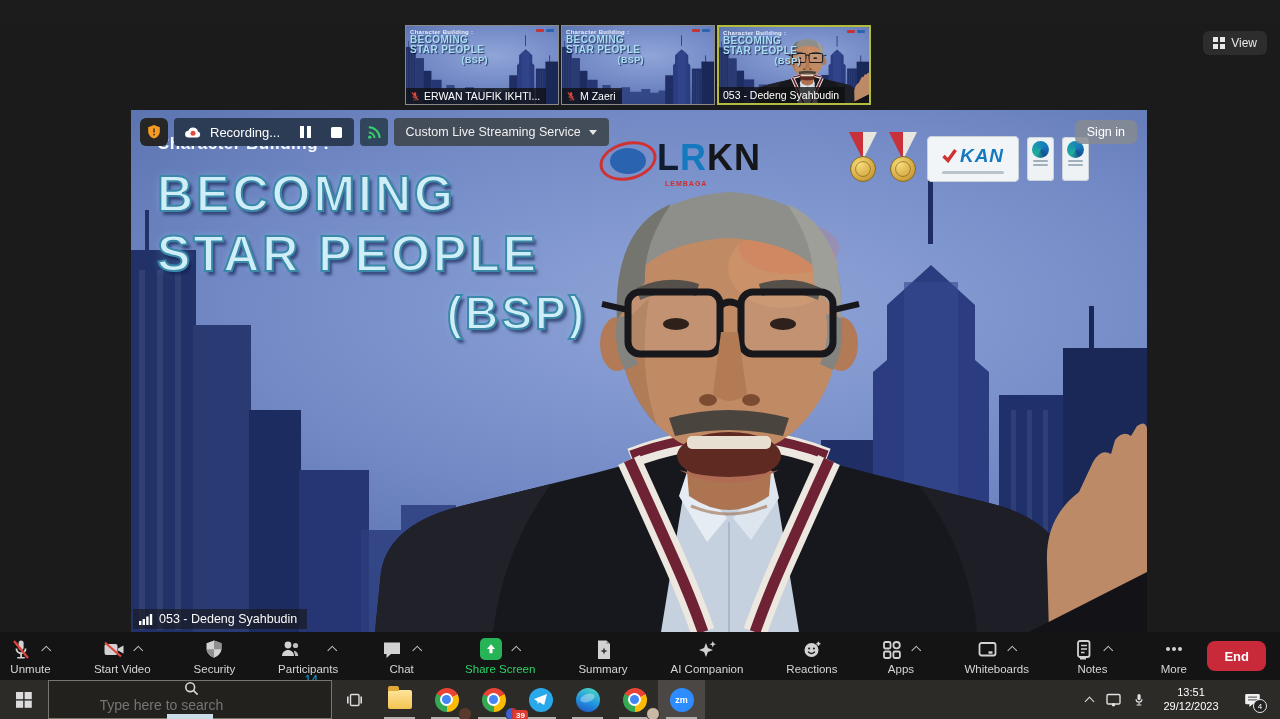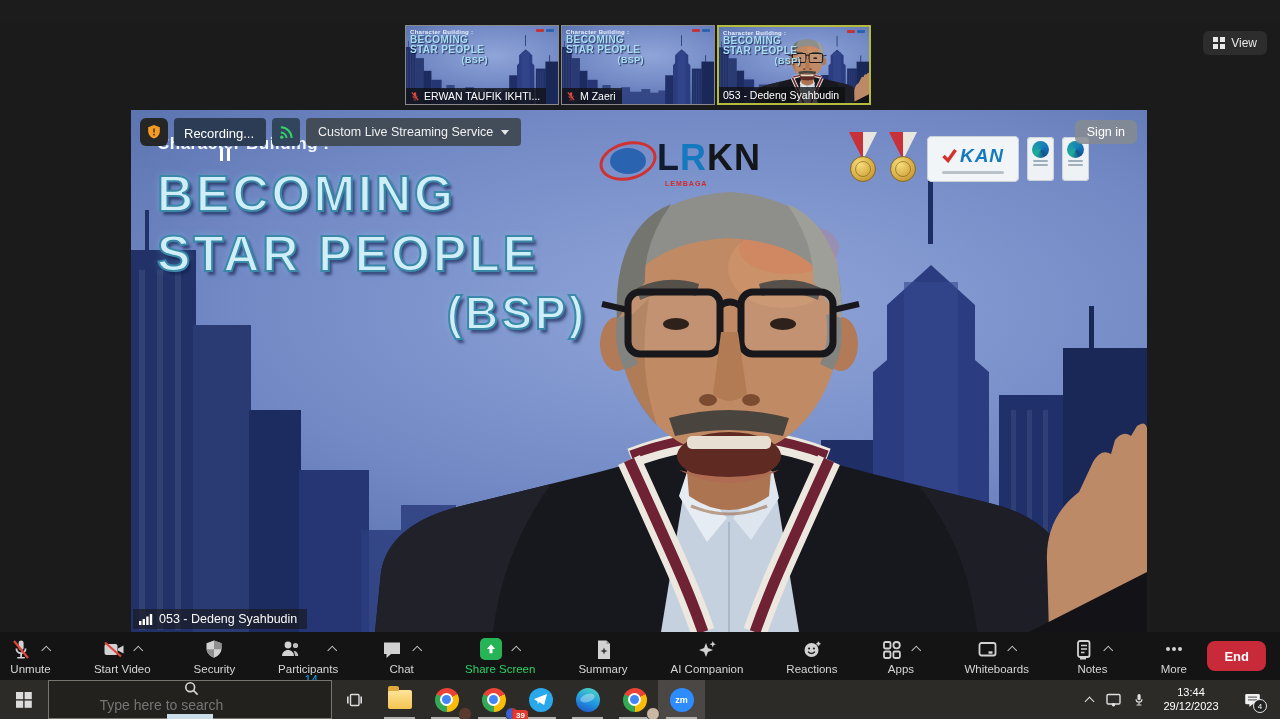--- a/index.html
+++ b/index.html
@@ -81,21 +81,21 @@
   .kan-word{font-size:19px;font-weight:800;font-style:italic;color:#1479be;letter-spacing:1px;}
   .kan-sub{width:62px;height:3px;background:#b9c2c9;margin-top:4px;border-radius:2px;}
   .cert{width:27px;height:44px;background:#eef2f5;border-radius:4px;display:flex;flex-direction:column;align-items:center;
         padding-top:4px;gap:2px;box-shadow:0 0 0 1px #ccd4da inset;box-sizing:border-box;margin-top:5px;}
   .swirl{width:17px;height:17px;border-radius:50%;background:conic-gradient(from 220deg,#1fae9a,#1479be 55%,#14508e 80%,#1fae9a);}
   .cl{width:15px;height:2px;background:#9fb0bc;border-radius:1px;}
 
   
   .vo-topbar{position:absolute;top:8px;left:9px;display:flex;align-items:center;gap:6px;height:28px;}
   .shield-badge{width:28px;height:28px;background:#262626;border-radius:6px;display:flex;align-items:center;justify-content:center;}
-  .rec-pill{height:28px;background:#2b3c54;border-radius:4px;display:flex;align-items:center;padding:0 12px 0 10px;gap:8px;flex-direction:column;}
+  .rec-pill{height:28px;background:#2b3c54;border-radius:4px;display:flex;align-items:center;padding:0 12px 0 10px;gap:8px;}
   .rec-label{font-size:13px;color:#fff;}
   .pp{display:flex;gap:3.5px;margin-left:12px;}
   .pp i{width:3.5px;height:12px;background:#fff;display:block;}
   .stopb{width:11px;height:11px;background:#fff;margin-left:12px;border-radius:1.5px;}
   .stream-btn{width:28px;height:28px;background:#31455c;border-radius:4px;display:flex;align-items:center;justify-content:center;}
   .stream-dd{height:28px;background:#434c59;border-radius:4px;display:flex;align-items:center;padding:0 12px;gap:8px;}
   .stream-dd span{font-size:12.5px;color:#f0f0f0;}
   .dd-caret{width:0;height:0;border-left:4.5px solid transparent;border-right:4.5px solid transparent;border-top:5px solid #e6e6e6;}
   .sign-in{position:absolute;top:10px;right:10px;height:24px;background:rgba(134,139,145,.85);border-radius:6px;border:none;
            color:#fff;font-size:12.5px;padding:1px 12px;display:flex;align-items:center;}
@@ -661,21 +661,21 @@
         <svg width="14" height="15" viewBox="0 0 22 22">
           <g fill="#e0e0e0">
               <rect x="8.6" y="2.5" width="5" height="9.5" rx="2.5"></rect>
               <path d="M5.5 10.5a5.5 5.5 0 0 0 11 0h-1.8a3.7 3.7 0 0 1-7.4 0z"></path>
               <rect x="10.2" y="16" width="1.8" height="3"></rect>
               <rect x="7" y="19" width="8" height="1.6" rx=".8"></rect>
             </g>
         </svg>
       </div>
       <div class="clockbox">
-        <div>13:44</div>
+        <div>13:51</div>
         <div>29/12/2023</div>
       </div>
       <div class="notif">
         <svg width="17" height="16" viewBox="0 0 17 16">
           <path d="M2.5 2h12a1.3 1.3 0 0 1 1.3 1.3V11a1.3 1.3 0 0 1-1.3 1.3H8.6l-3.2 2.8v-2.8H2.5A1.3 1.3 0 0 1 1.2 11V3.3A1.3 1.3 0 0 1 2.5 2z" fill="#f0f0f0"></path>
           <path d="M4 5.2h9M4 7.8h9" stroke="#6a6a6a" stroke-width="1.2"></path>
         </svg>
         <span class="notif-badge">4</span>
       </div>
       <div class="show-desktop"></div>

